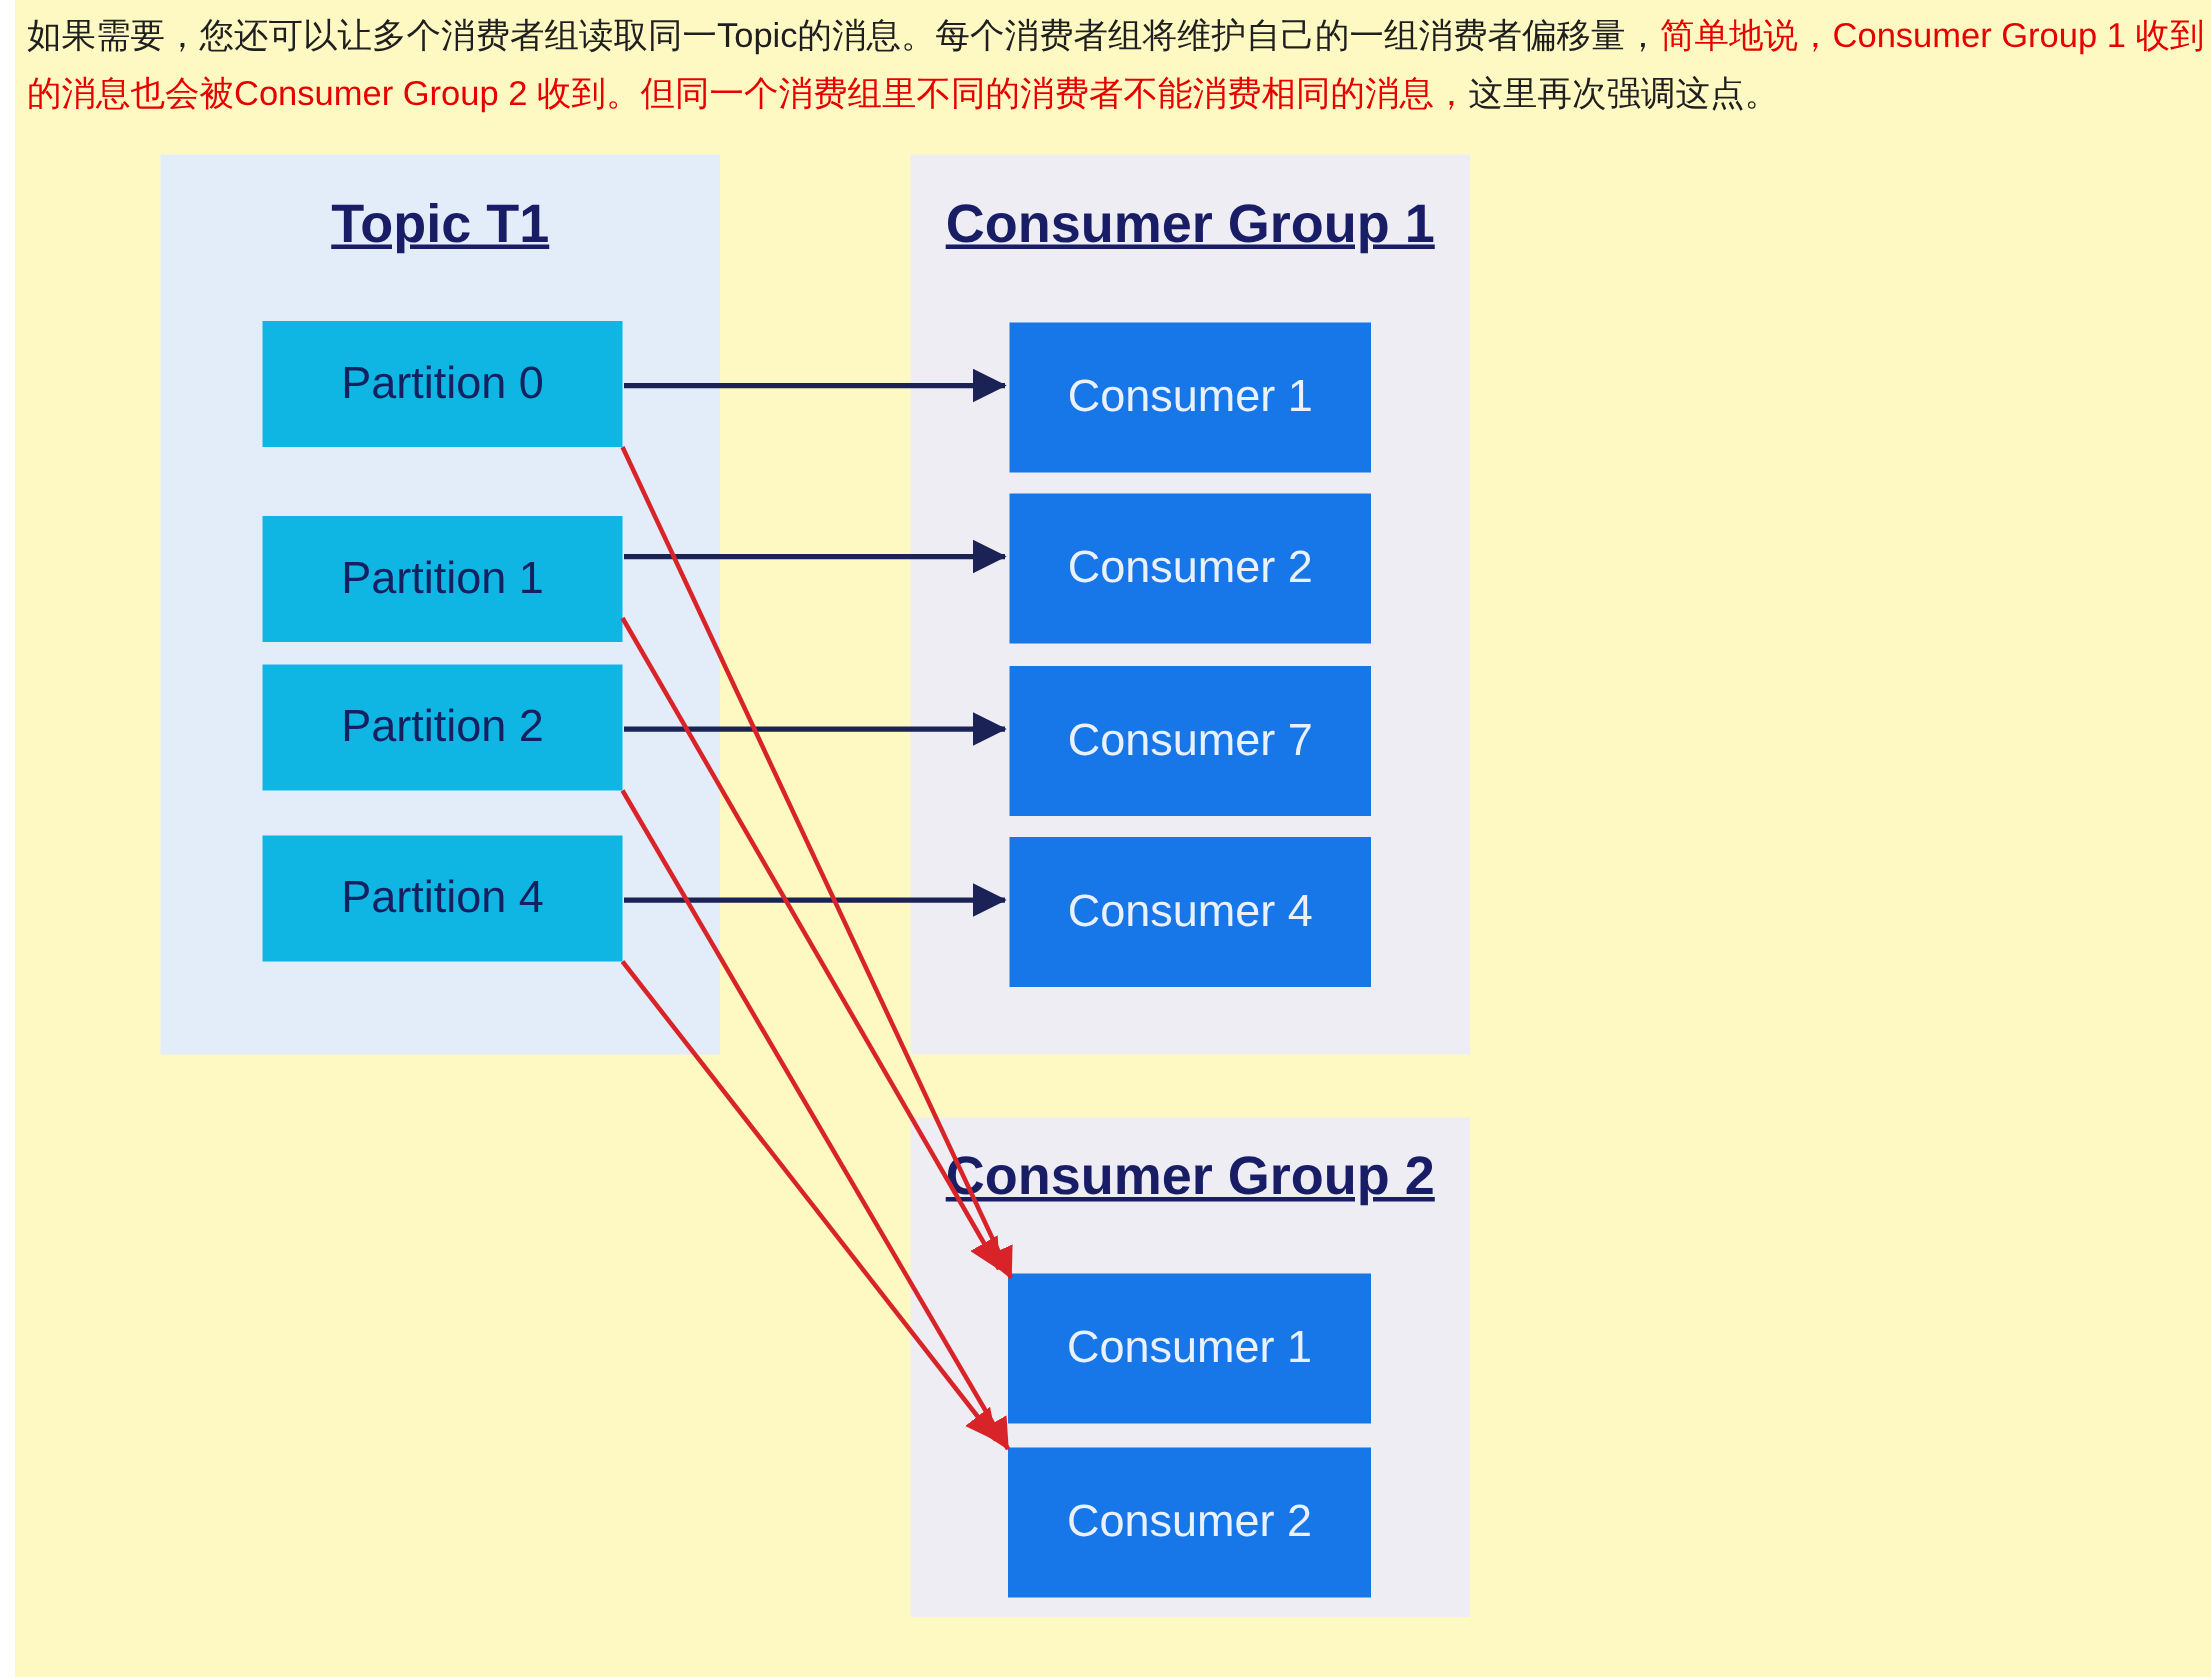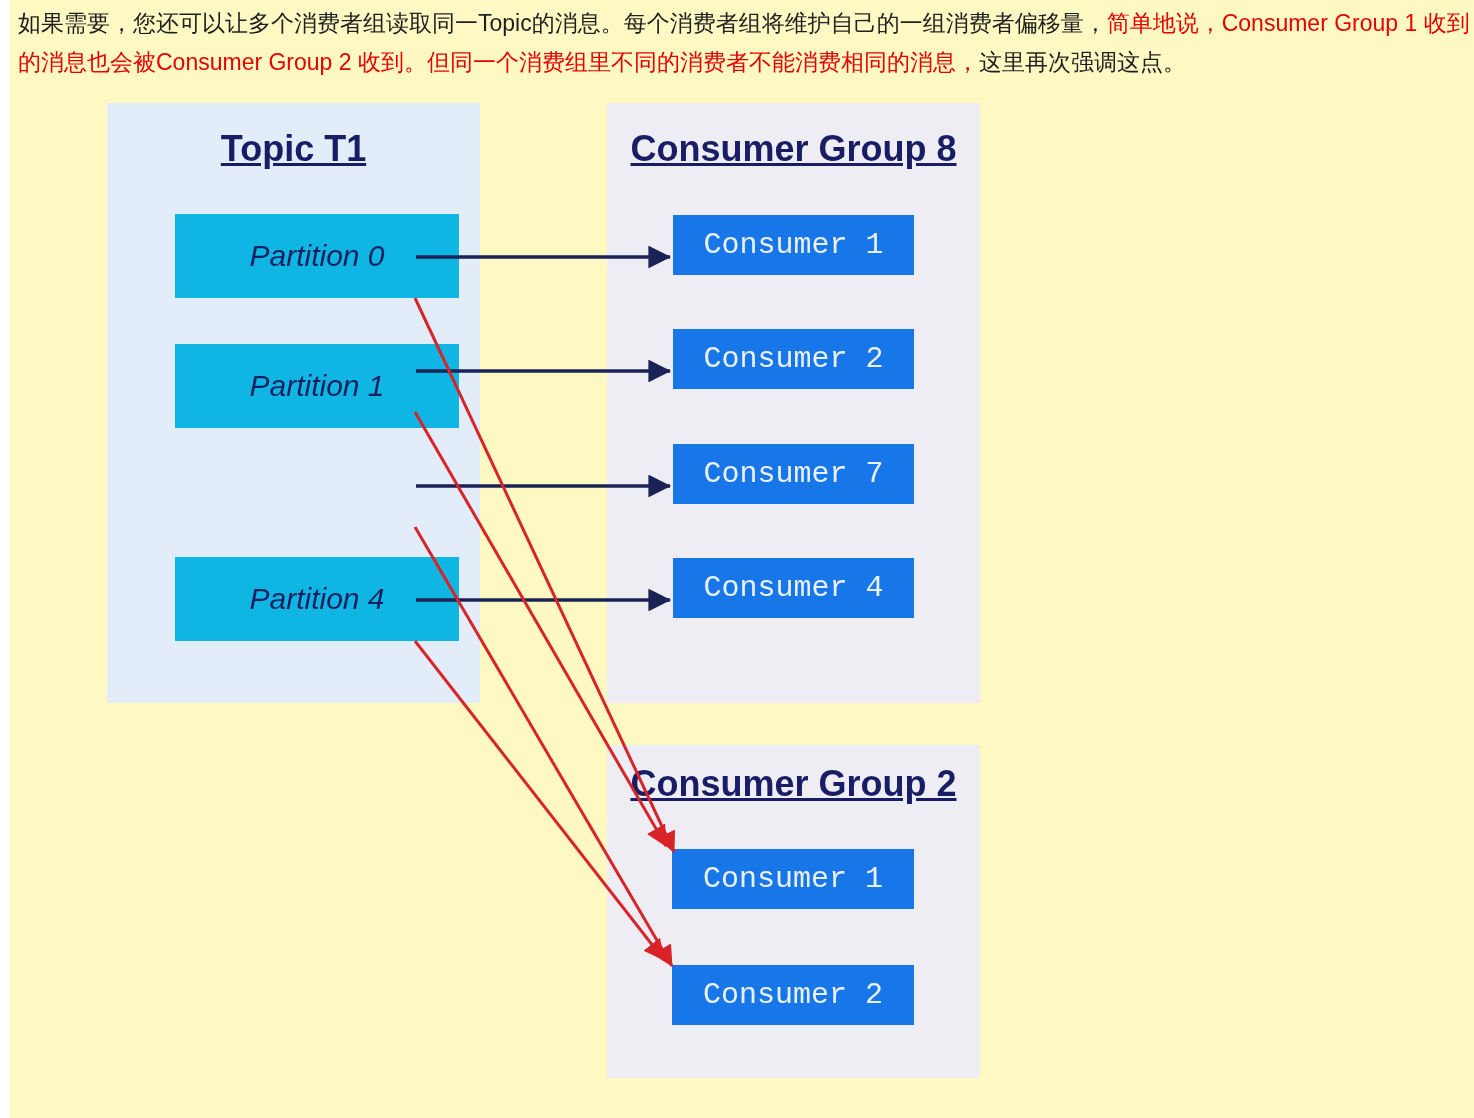--- a/index.html
+++ b/index.html
@@ -26,30 +26,28 @@
     position:absolute;left:0;right:0;text-align:center;
     font-weight:bold;font-size:36px;color:var(--title-text,#181d66);
     white-space:nowrap;
     text-decoration:underline;
   }
   .node{
     position:absolute;display:flex;align-items:center;justify-content:center;
     font-size:30px;white-space:nowrap;
   }
   .partition{
-    left:165px;width:284px;height:84px;
+    left:165px;width:240px;height:84px;
     background:var(--partition-fill,#0fb6e4);
     color:var(--partition-text,#15215f);
-    font-style:italic;
   }
   .consumer{
-    width:241px;height:60px;
+    width:241px;height:100px;
     background:var(--consumer-fill,#1877e8);
     color:var(--consumer-text,#eaf0fc);
-    font-family:Liberation Mono, monospace;
   }
   .arrows{position:absolute;left:0;top:0;pointer-events:none;}
   .navy-line{stroke:var(--arrow-navy,#1b2256);stroke-width:3.5px;fill:none;}
   .red-line{stroke:var(--arrow-red,#d82428);stroke-width:3px;fill:none;}
   .navy-head{fill:var(--arrow-navy,#1b2256);}
   .red-head{fill:var(--arrow-red,#d82428);}
 </style>
 </head>
 <body>
 
@@ -59,29 +57,30 @@
     <span class="seg-black">如果需要，您还可以让多个消费者组读取同一Topic的消息。每个消费者组将维护自己的一组消费者偏移量，</span><span class="seg-red">简单地说，Consumer Group 1 收到的消息也会被Consumer Group 2 收到。但同一个消费组里不同的消费者不能消费相同的消息，</span><span class="seg-black">这里再次强调这点。</span>
   </p>
 
   <div class="diagram">
 
     <div class="panel panel-topic">
       <div class="panel-title" style="top:25px;">Topic T1</div>
     </div>
 
     <div class="panel panel-group panel-g1">
-      <div class="panel-title" style="top:25px;">Consumer Group 8</div>
+      <div class="panel-title" style="top:25px;">Consumer Group 1</div>
     </div>
 
     <div class="panel panel-group panel-g2">
       <div class="panel-title" style="top:18px;">Consumer Group 2</div>
     </div>
 
     <div class="node partition" style="top:214px;">Partition 0</div>
     <div class="node partition" style="top:344px;">Partition 1</div>
+    <div class="node partition" style="top:443px;">Partition 2</div>
     <div class="node partition" style="top:557px;">Partition 4</div>
 
     <div class="node consumer" style="left:663px;top:215px;">Consumer 1</div>
     <div class="node consumer" style="left:663px;top:329px;">Consumer 2</div>
     <div class="node consumer" style="left:663px;top:444px;">Consumer 7</div>
     <div class="node consumer" style="left:663px;top:558px;">Consumer 4</div>
 
     <div class="node consumer" style="left:662px;top:849px;width:242px;">Consumer 1</div>
     <div class="node consumer" style="left:662px;top:965px;width:242px;">Consumer 2</div>
 

